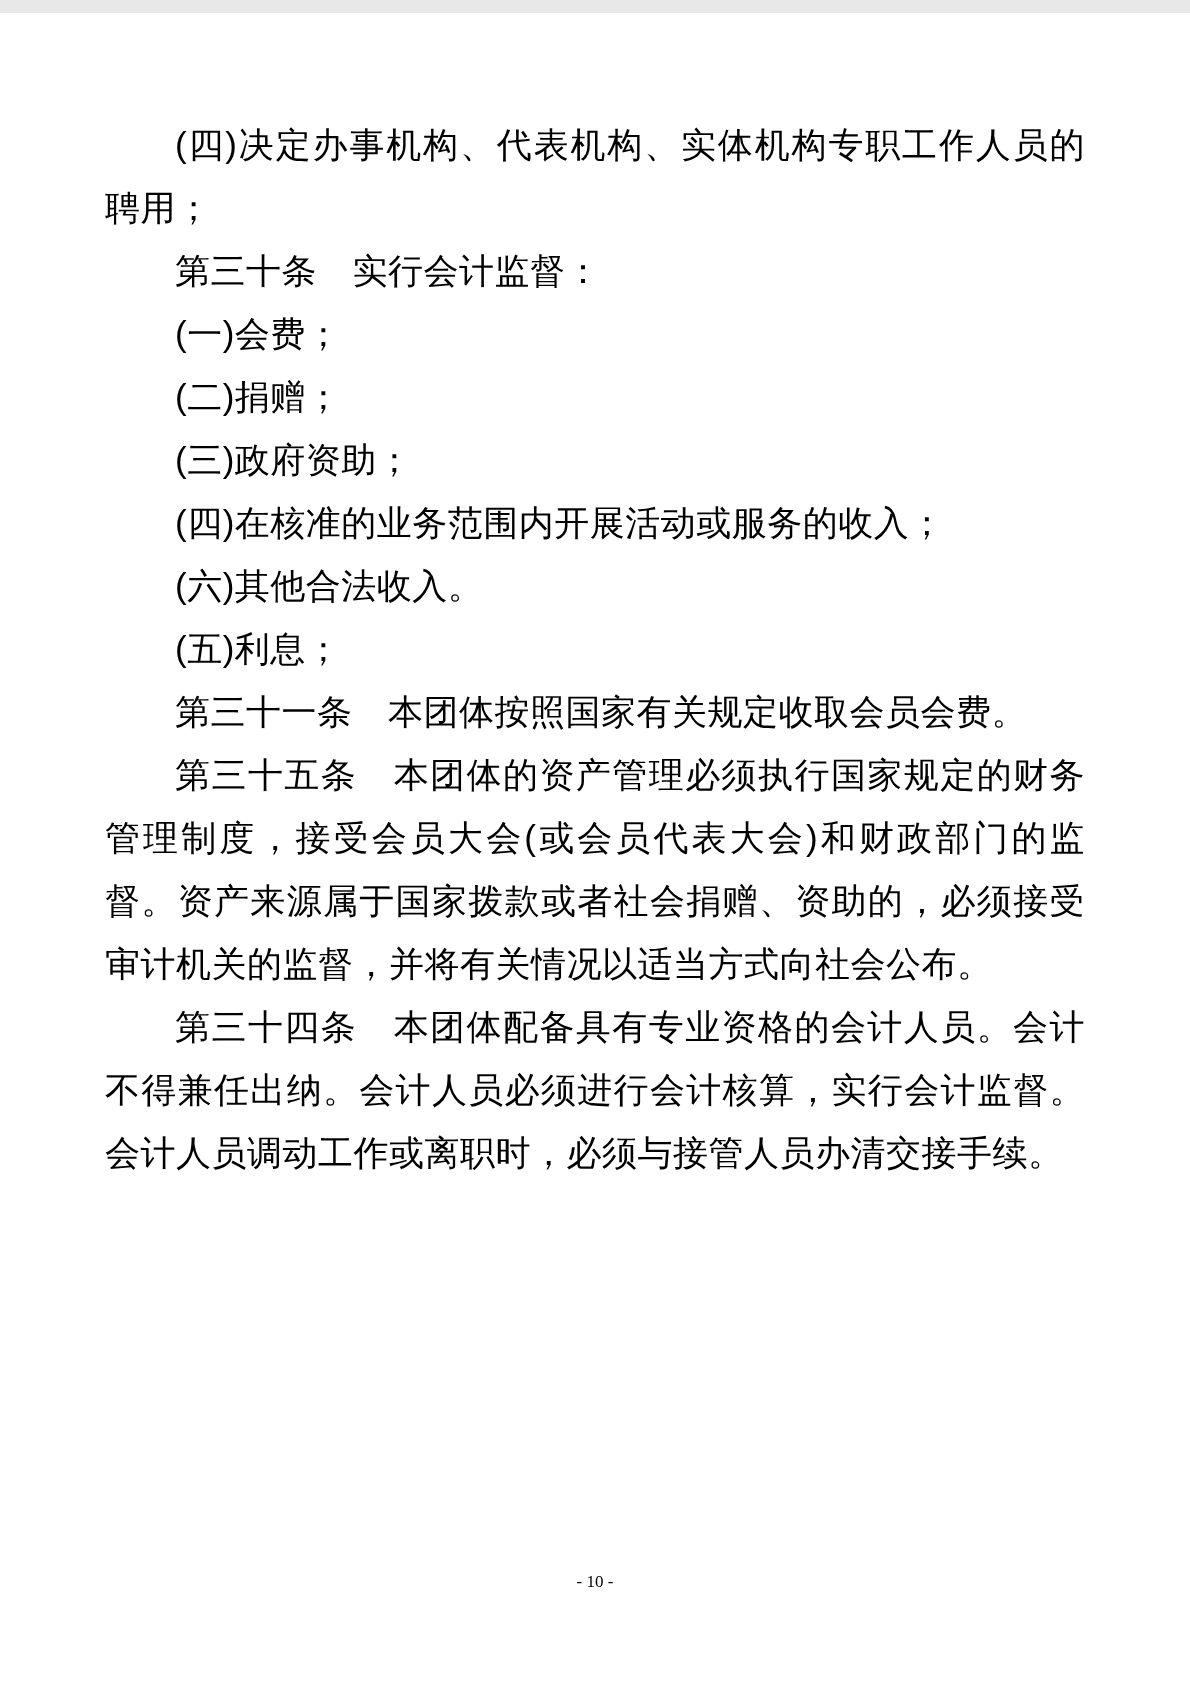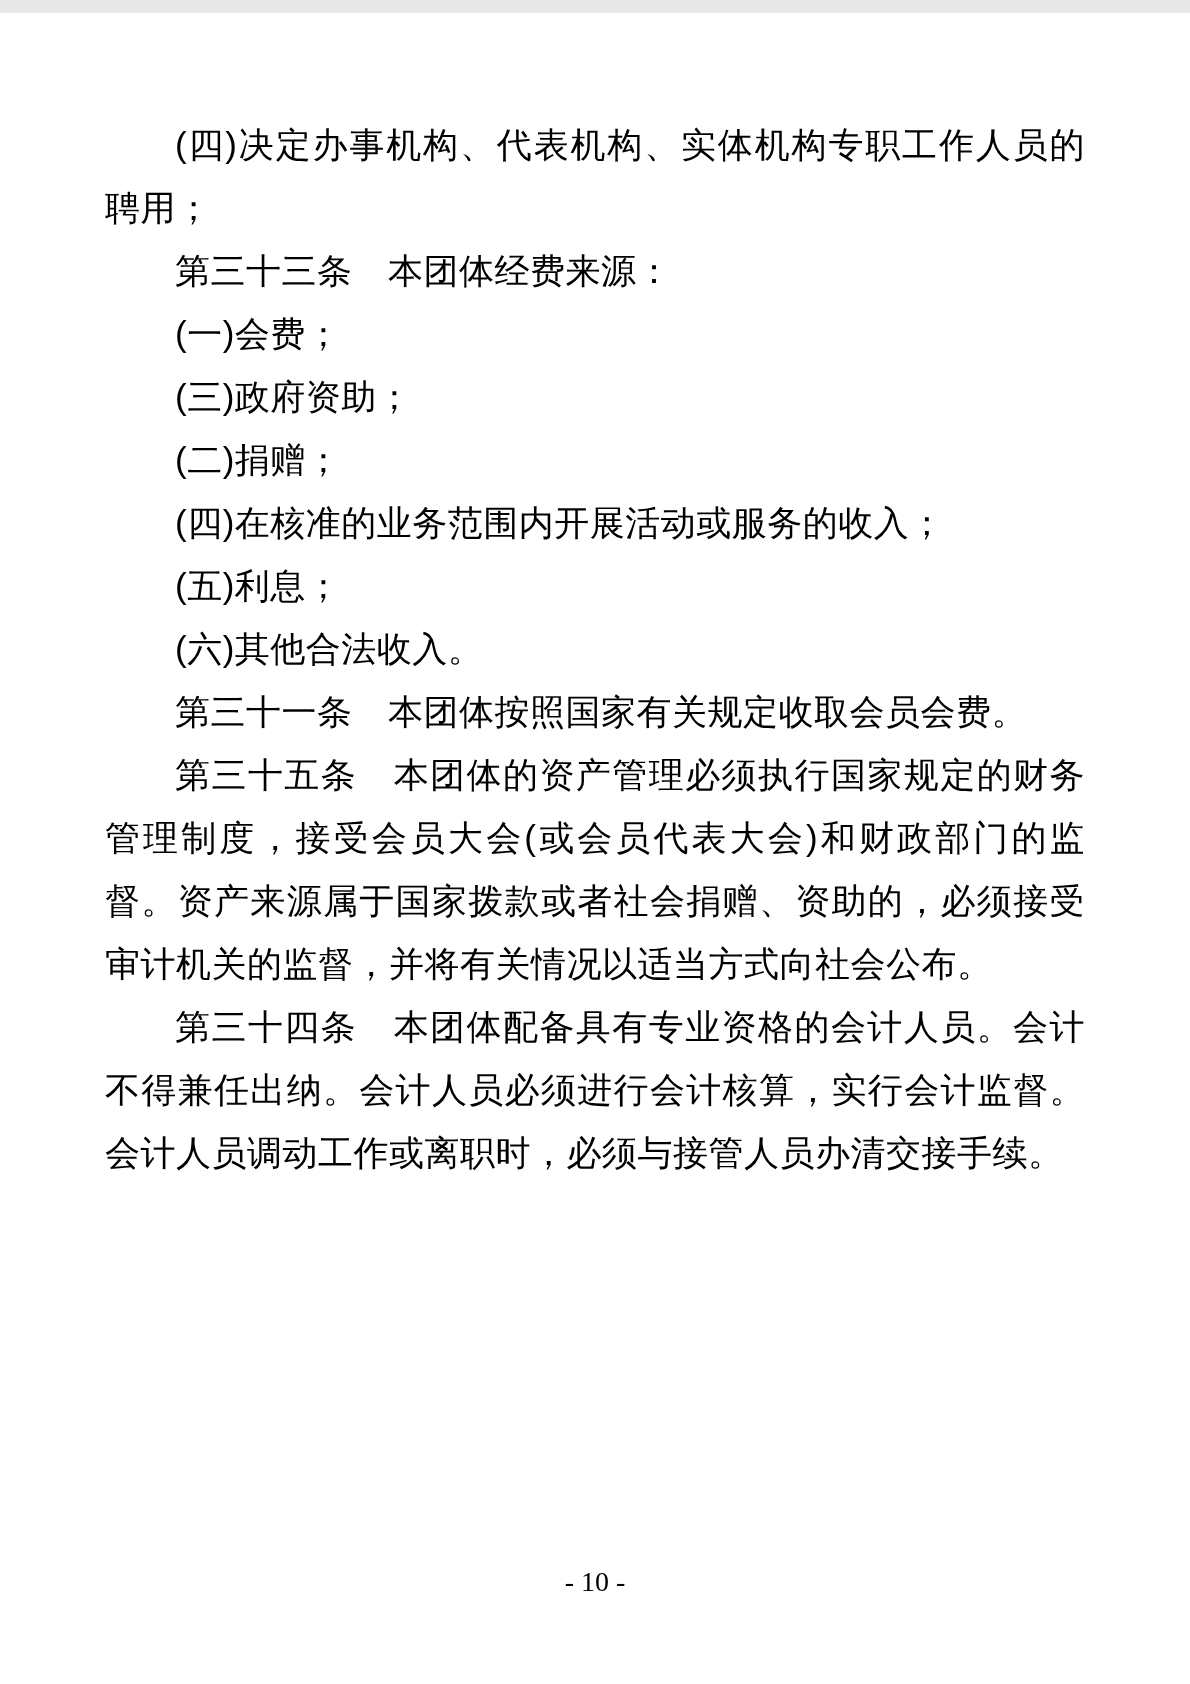--- a/index.html
+++ b/index.html
@@ -42,36 +42,36 @@
     text-indent: 0;
     letter-spacing: 1px;
   }
   .page-number {
     position: absolute;
     left: 0;
     top: 1556px;
     width: 100%;
     text-align: center;
     font-family: "Liberation Serif", serif;
-    font-size: 28px;
+    font-size: 17px;
     line-height: 26px;
     color: #000000;
   }
 </style>
 </head>
 <body>
 
 <div class="page">
   <div class="content">
     <p class="para">(四)决定办事机构、代表机构、实体机构专职工作人员的聘用；</p>
-    <p class="para">第三十三条　本团体经费来源：</p>
+    <p class="para">第三十条　实行会计监督：</p>
     <p class="para">(一)会费；</p>
+    <p class="para">(二)捐赠；</p>
     <p class="para">(三)政府资助；</p>
-    <p class="para">(二)捐赠；</p>
     <p class="para">(四)在核准的业务范围内开展活动或服务的收入；</p>
+    <p class="para">(六)其他合法收入。</p>
     <p class="para">(五)利息；</p>
-    <p class="para">(六)其他合法收入。</p>
     <p class="para">第三十一条　本团体按照国家有关规定收取会员会费。</p>
     <p class="para">第三十五条　本团体的资产管理必须执行国家规定的财务管理制度，接受会员大会(或会员代表大会)和财政部门的监督。资产来源属于国家拨款或者社会捐赠、资助的，必须接受审计机关的监督，并将有关情况以适当方式向社会公布。</p>
     <p class="para">第三十四条　本团体配备具有专业资格的会计人员。会计不得兼任出纳。会计人员必须进行会计核算，实行会计监督。会计人员调动工作或离职时，必须与接管人员办清交接手续。</p>
   </div>
   <div class="page-number">- 10 -</div>
 </div>
 
 </body></html>

